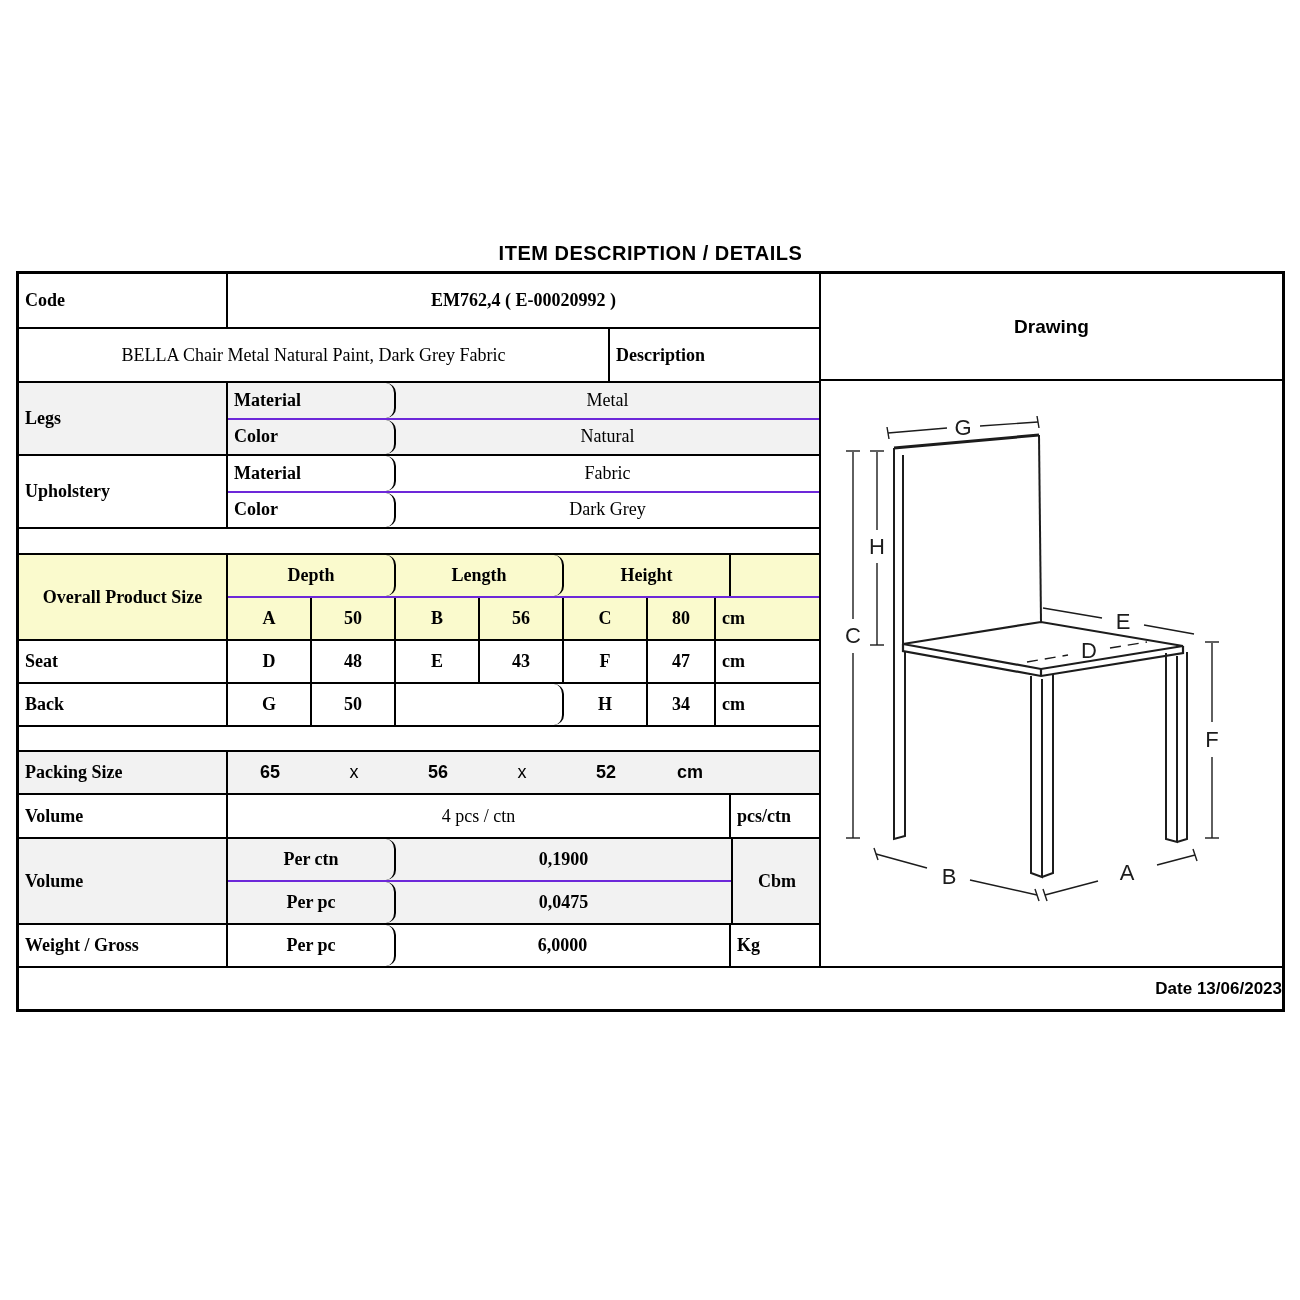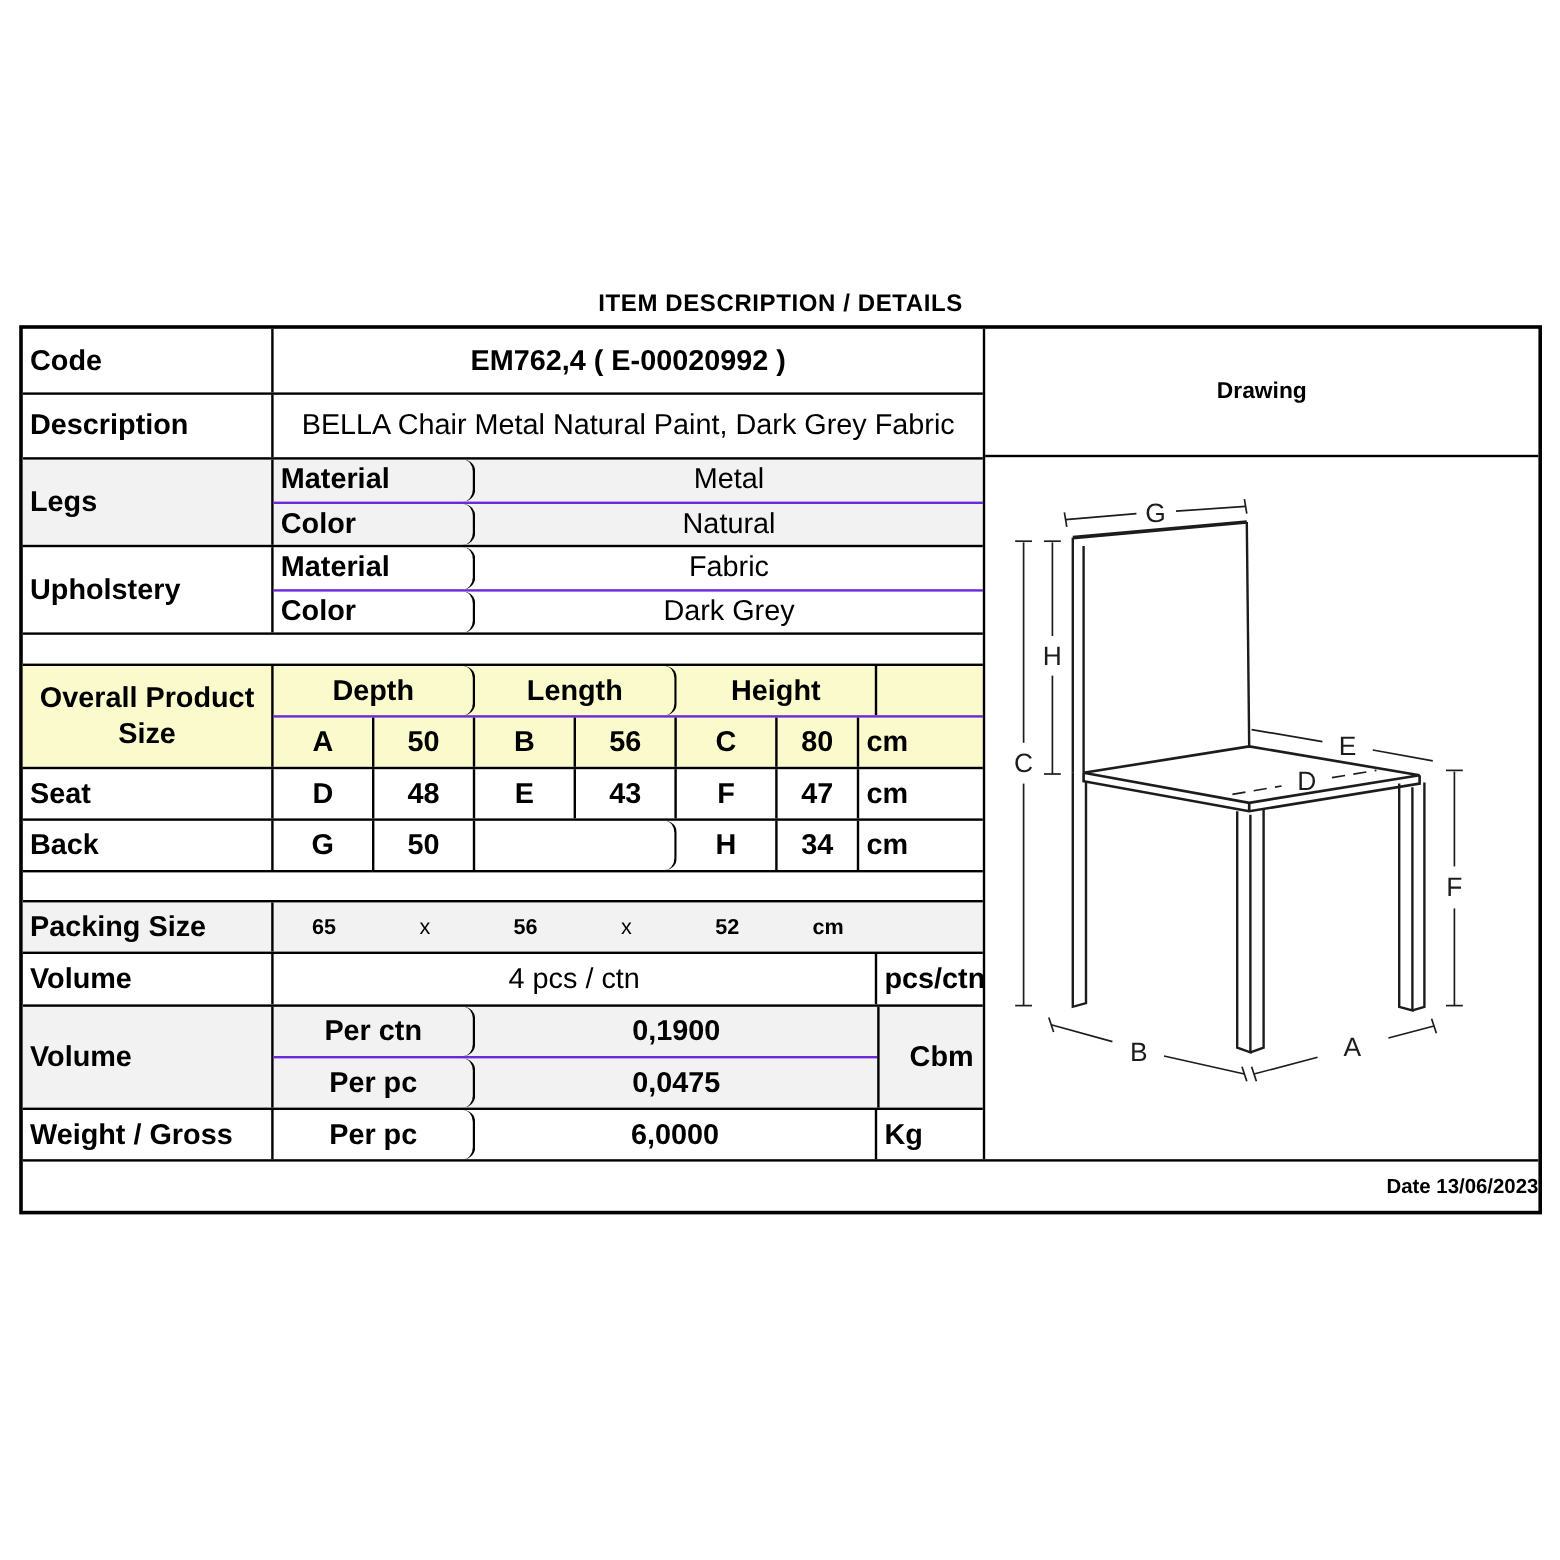--- a/index.html
+++ b/index.html
@@ -10,21 +10,21 @@
   .sheet-title { position:absolute; top:230px; left:18px; width:1265px;
     text-align:center; font-size:20px; font-weight:bold; letter-spacing:.5px;margin-top:12px; }
 
   .sheet { position:absolute; top:271px; left:16px; width:1269px; border:3px solid #000; }
   .main { display:flex; }
   .left { width:800px; display:flex; flex-direction:column; }
   .right { width:534px; border-left:2px solid #000; display:flex; flex-direction:column; }
 
   .row { display:flex; border-top:2px solid #000; align-items:stretch; }
   .row:first-child { border-top:none; }
-  .cell { display:flex; align-items:center; border-right:2px solid #000; padding:0 6px; font-size:24px; }
+  .cell { display:flex; align-items:center; border-right:2px solid #000; padding:0 6px; font-size:18px;font-family:Liberation Serif, serif; }
   .cell:last-child { border-right:none; }
   .cell.center { justify-content:center; padding:0 2px; }
   .b { font-weight:bold; }
   .lab { width:209px; font-weight:bold; }
   .grey { background:#F2F2F2; }
   .yellow { background:#FAFACD; }
 
   .grp { display:flex; }
   .grp .inner { flex:1; display:flex; flex-direction:column; }
   .grp .inner .sub { flex:1; display:flex; }
@@ -74,22 +74,22 @@
   <div class="sheet">
     <div class="main">
       <div class="left">
 
         <div class="row r-code">
           <div class="cell lab">Code</div>
           <div class="cell center flex1 b">EM762,4  ( E-00020992 )</div>
         </div>
 
         <div class="row r-desc">
+          <div class="cell center flex1">BELLA Chair Metal Natural Paint, Dark Grey Fabric</div>
           <div class="cell lab">Description</div>
-          <div class="cell center flex1">BELLA Chair Metal Natural Paint, Dark Grey Fabric</div>
         </div>
 
         <div class="row grp g-legs grey">
           <div class="cell lab">Legs</div>
           <div class="inner">
             <div class="sub">
               <div class="cell b w168">Material</div>
               <div class="cell center flex1">Metal</div>
             </div>
             <div class="sub">

